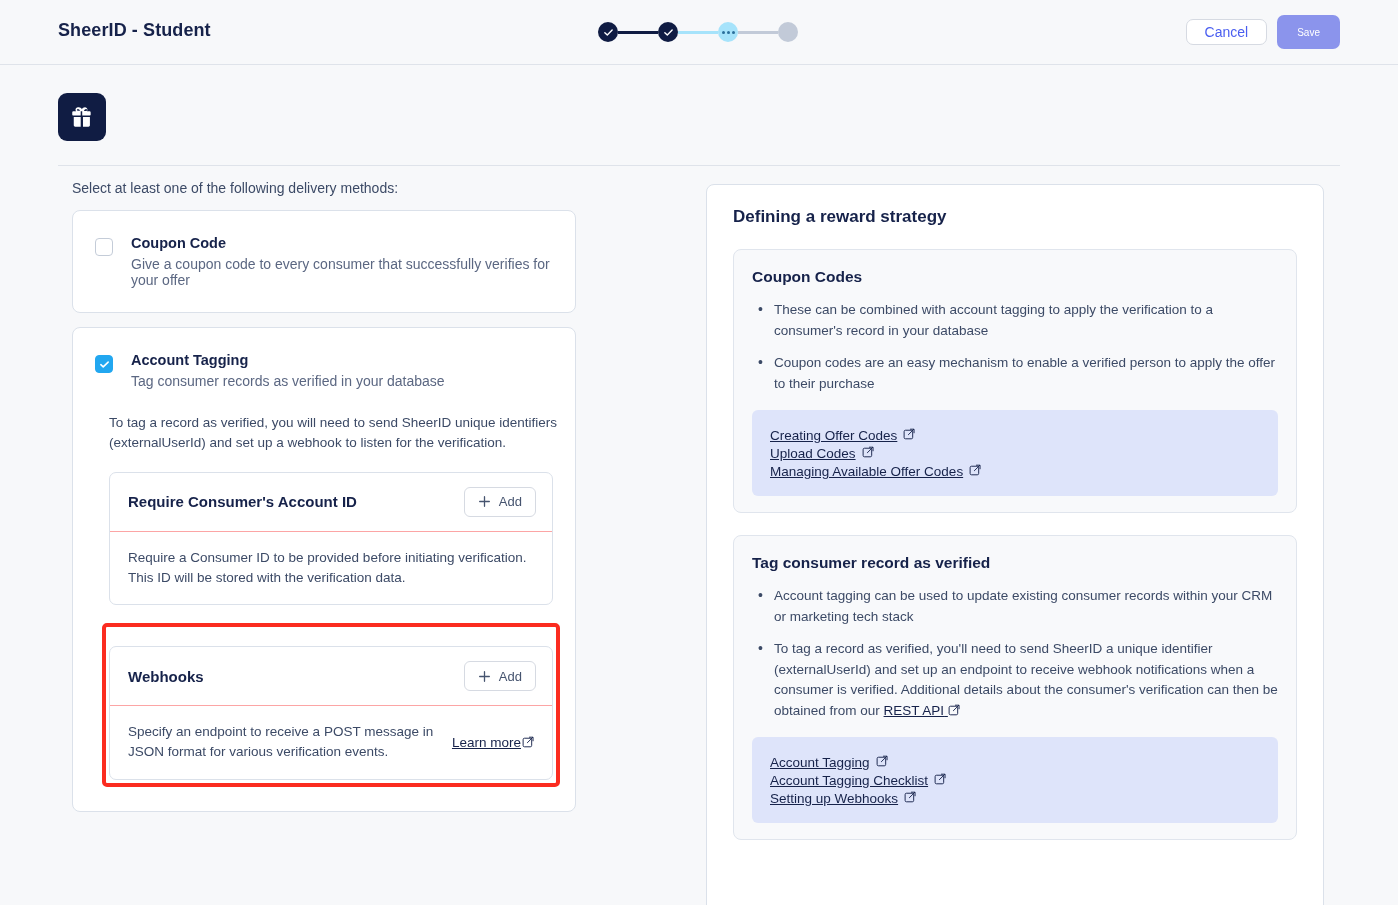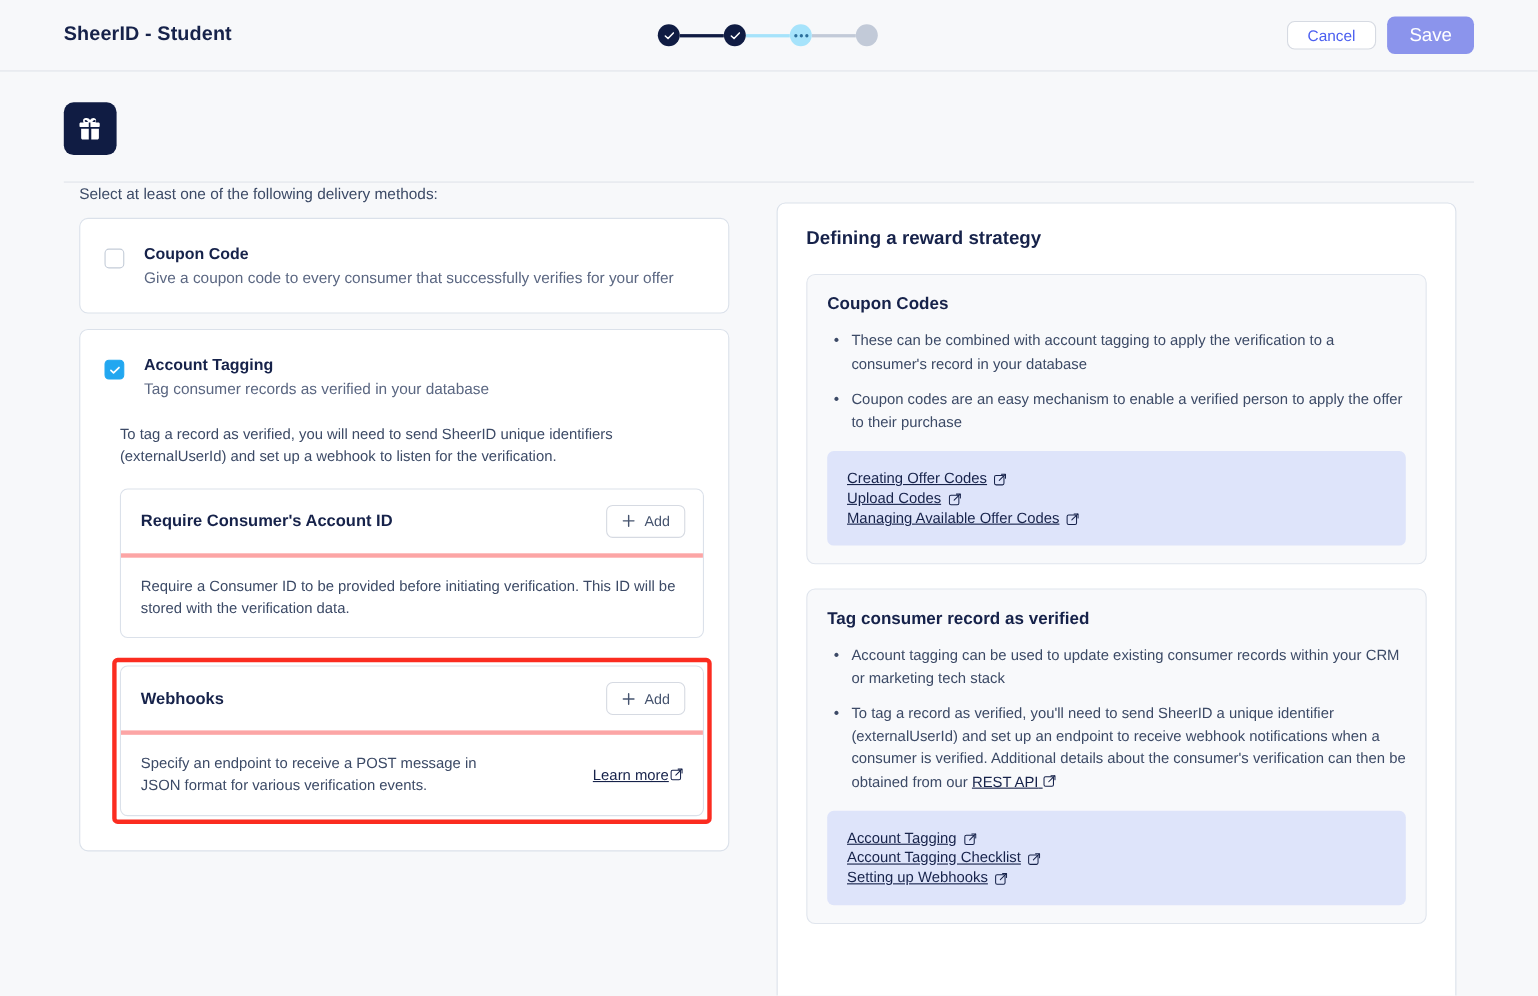--- a/index.html
+++ b/index.html
@@ -53,21 +53,21 @@
   .btn-cancel {
     height: 26px; padding: 0 18px; border-radius: 7px;
     background: #ffffff; border: 1px solid #d6dae2;
     color: #4a5ef0; font-size: 14px; cursor: pointer;
     display: flex; align-items: center; justify-content: center;
     font-family: "Liberation Sans", sans-serif;
   }
   .btn-save {
     height: 34px; padding: 16px 20px; border-radius: 7px;
     background: #8b94ec; border: none;
-    color: #ffffff; font-size: 17px; cursor: pointer;
+    color: #ffffff; font-size: 10px; cursor: pointer;
     display: flex; align-items: center; justify-content: center;
     font-family: "Liberation Sans", sans-serif;
   }
 
   
   .page-head {
     position: absolute; left: 58px; top: 93px;
     display: flex; gap: 18px; align-items: flex-start;
   }
   .gift-badge {
@@ -77,21 +77,21 @@
   .head-texts { padding-top: 2px; }
   .head-title { font-size: 19.5px; font-weight: 700; color: #16224a; letter-spacing: -.1px; }
   .head-sub { font-size: 13.5px; color: #5b6782; margin-top: 8px; }
 
   .divider {
     position: absolute; left: 58px; top: 165px; width: 1282px; height: 1px;
     background: #dfe3ea;
   }
 
   
-  .left-col { position: absolute; left: 72px; top: 168px; width: 591px; }
+  .left-col { position: absolute; left: 72px; top: 180px; width: 504px; }
   .select-label { font-size: 14px; color: #3c4a66; margin-bottom: 14px; }
 
   .method-card {
     background: #ffffff; border: 1px solid #dbe1ea; border-radius: 8px;
     margin-bottom: 14px;
   }
   .method-row { display: flex; gap: 18px; padding: 24px 22px; align-items: flex-start; }
   .cb {
     width: 18px; height: 18px; border-radius: 4px; flex: none; margin-top: 3px;
     border: 1px solid #c4ccd8; background: #fff;
@@ -102,42 +102,42 @@
   .method-desc { font-size: 14px; color: #5b6782; margin-top: 5px; }
 
   .tagging-card { background: #ffffff; border: 1px solid #dbe1ea; border-radius: 8px; }
   .tagging-body { padding: 0 22px 24px 36px; }
   .tagging-intro { font-size: 13.5px; color: #3c4a66; line-height: 1.5; margin-bottom: 18px; width: 500px; }
 
   .sub-card { border: 1px solid #dbe1ea; border-radius: 7px; background: #fff; margin-bottom: 18px; }
   .sub-card:last-child { margin-bottom: 0; }
   .sub-card-head {
     display: flex; align-items: center; justify-content: space-between;
-    padding: 14px 16px 14px 18px; border-bottom: 4px solid #fca5a5;
+    padding: 14px 16px 14px 18px; border-bottom: 1px solid #fca5a5;
   }
   .sub-card-title { font-size: 15px; font-weight: 700; color: #16224a; }
   .btn-add {
     height: 30px; padding: 0 13px; border-radius: 6px;
     background: #fff; border: 1px solid #d6dae2; color: #46546f;
     font-size: 13px; cursor: pointer; display: flex; align-items: center; gap: 8px;
     font-family: "Liberation Sans", sans-serif;
   }
   .sub-card-body {
     padding: 16px 18px; display: flex; align-items: center; justify-content: space-between; gap: 14px;
   }
   .sub-card-desc { font-size: 13.5px; color: #3c4a66; line-height: 1.5; }
   .learn-link {
     font-size: 13.5px; color: #16224a; text-decoration: underline;
     white-space: nowrap; cursor: pointer; display: inline-flex; align-items: center; gap: 1px;
   }
 
   .highlight-wrap {
     border: 4px solid #fb2c20; border-radius: 5px; padding: 3px; margin: 0 -7px;
   }
-  .highlight-wrap .sub-card { margin-bottom: 0; }
+  .highlight-wrap .sub-card { margin-bottom: 0; margin-top: 16px; }
 
   
   .right-col {
     position: absolute; left: 706px; top: 184px; width: 618px; height: 730px;
     background: #ffffff; border: 1px solid #dbe1ea; border-radius: 8px;
     padding: 22px 26px;
   }
   .right-title { font-size: 17px; font-weight: 600; color: #16224a; margin-bottom: 22px; }
   .info-card {
     border: 1px solid #e0e5ed; border-radius: 8px; background: #f8f9fb;
@@ -151,21 +151,21 @@
   }
   .info-list li:last-child { margin-bottom: 0; }
   .info-list li::before {
     content: "\2022"; position: absolute; left: 6px; top: -1px; color: #3c4a66; font-size: 14px;
   }
   .inline-link { color: #16224a; text-decoration: underline; cursor: pointer; white-space: nowrap; }
   .link-block {
     background: #dee4fa; border-radius: 6px; padding: 16px 18px; margin-top: 16px;
   }
   .link-block a {
-    display: inline-flex; align-items: flex-end; gap: 6px;
+    display: inline-flex; align-items: flex-start; gap: 6px;
     font-size: 13.5px; color: #16224a; text-decoration: underline;
     cursor: pointer; margin-bottom: 13px;
   }
   .link-block a:last-child { margin-bottom: 0; }
   .link-row { display: block; }
   .ext { flex: none; }
 </style>
 </head>
 <body>
 

